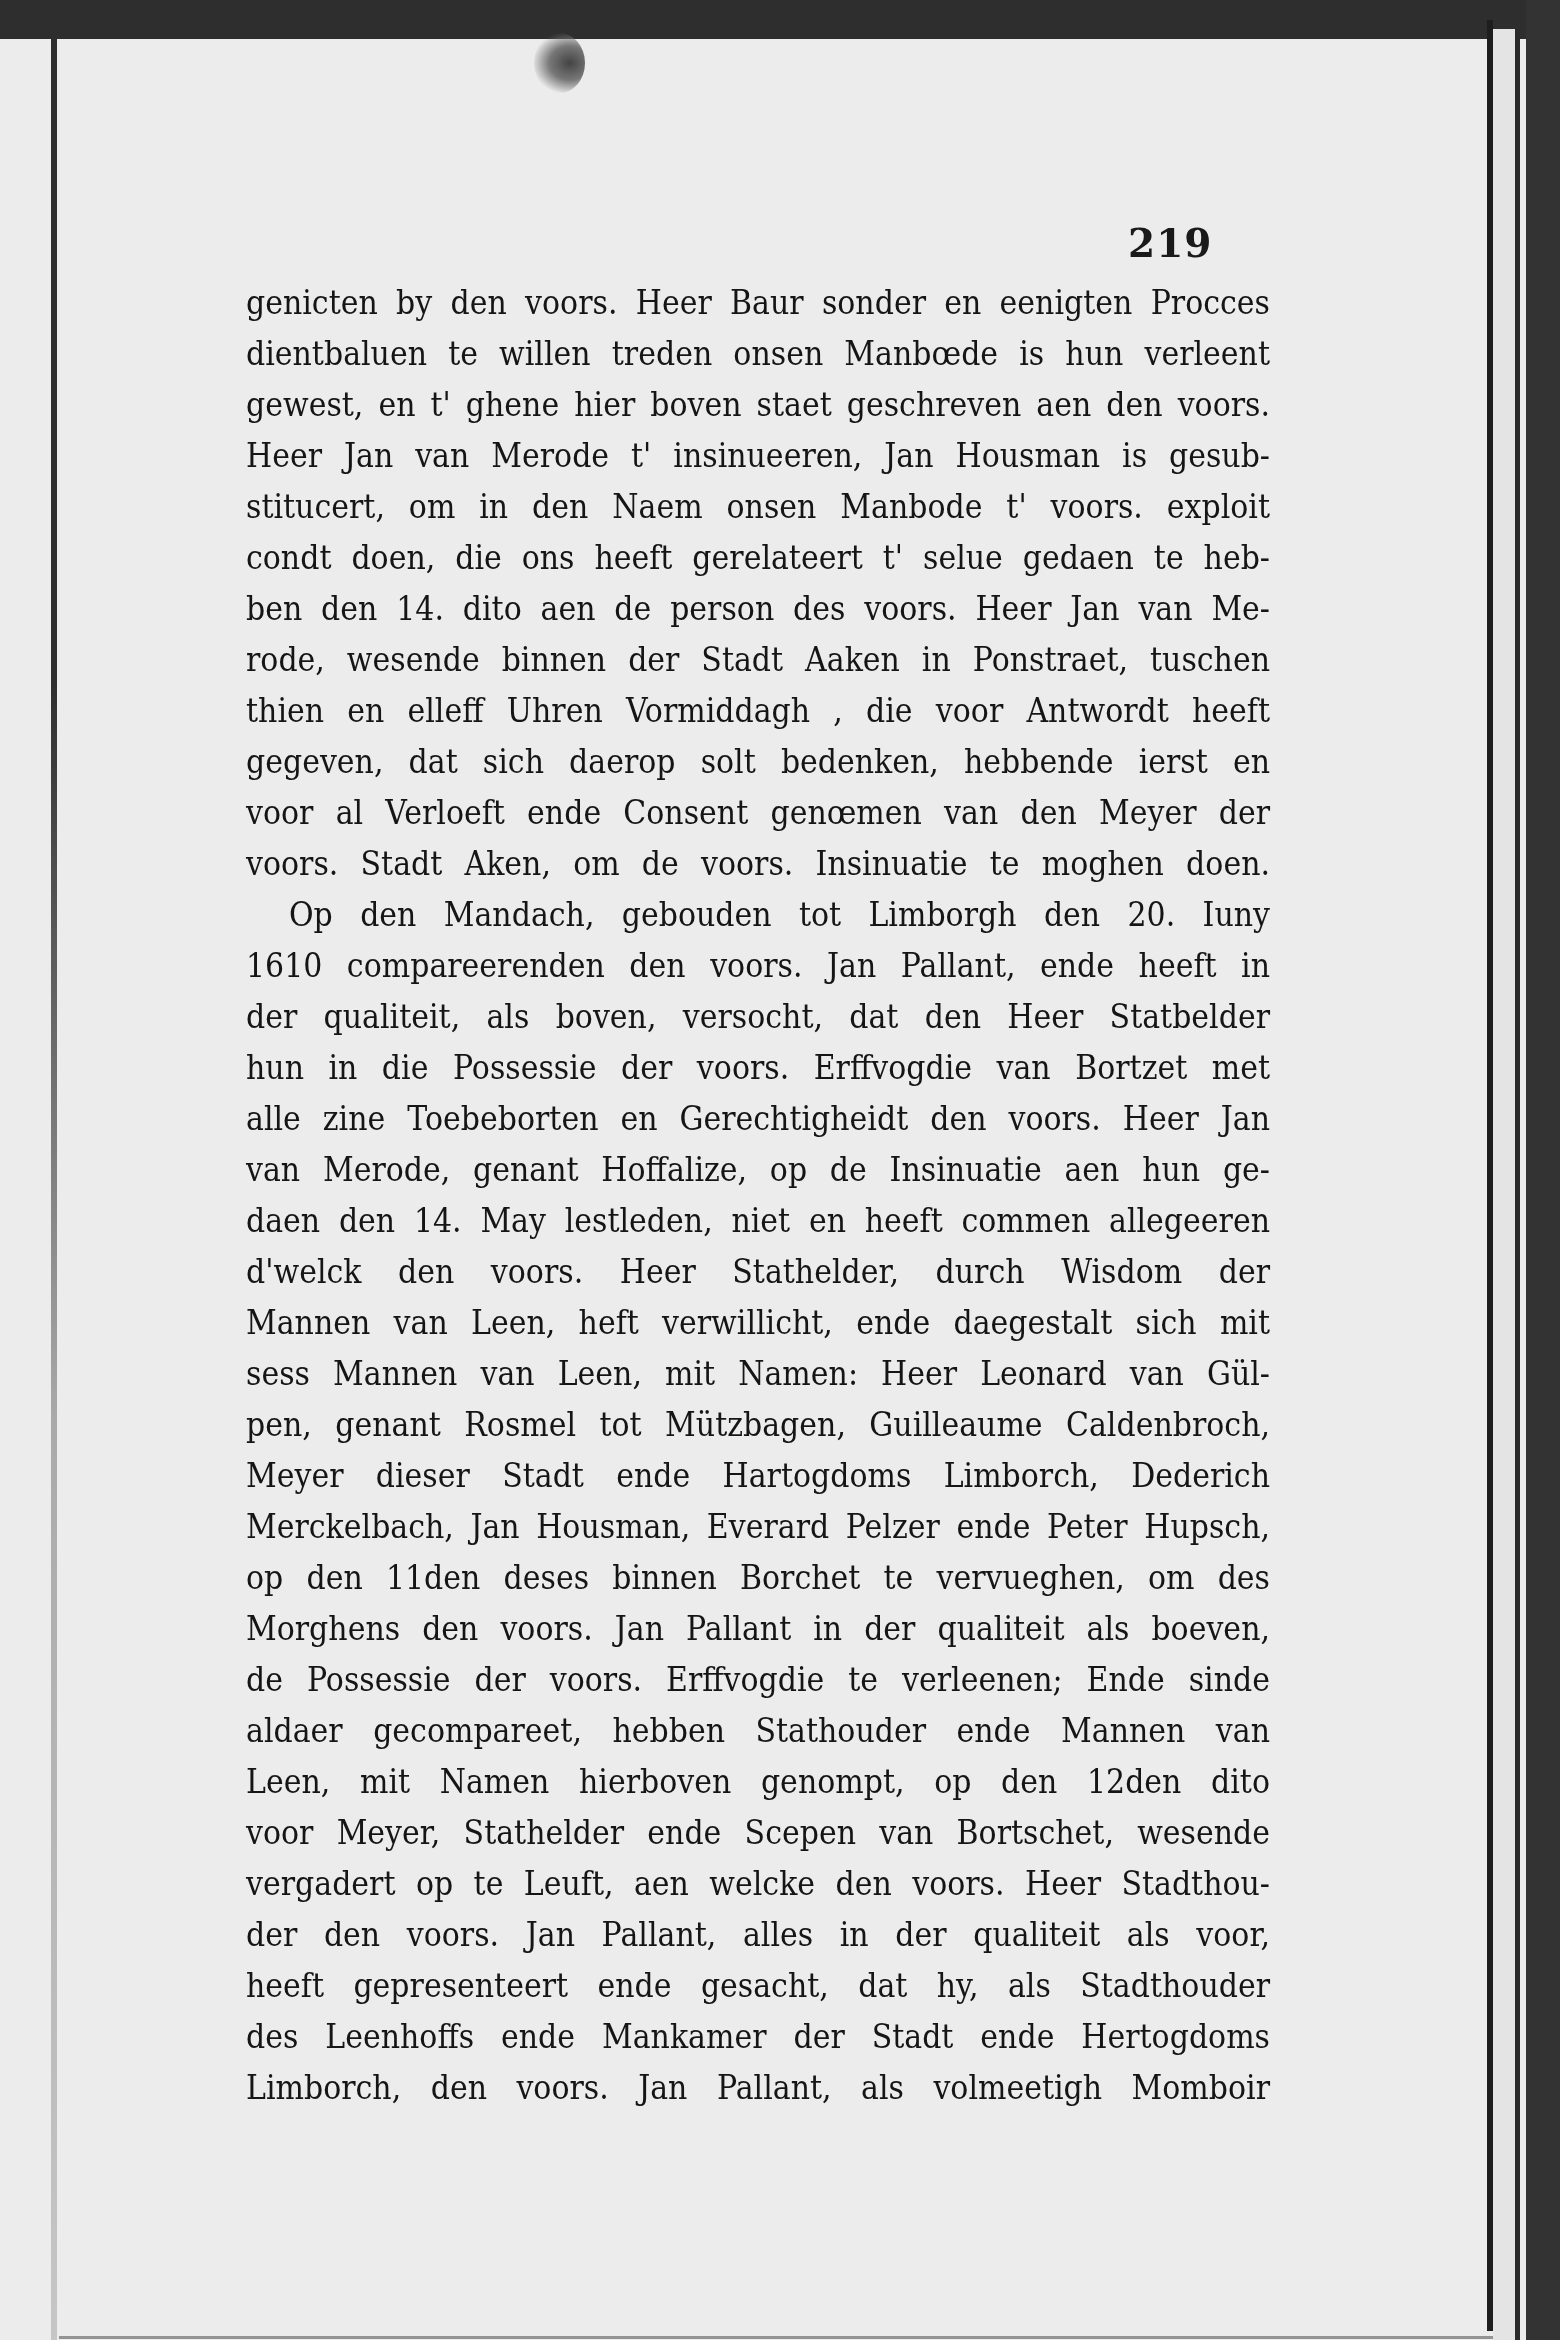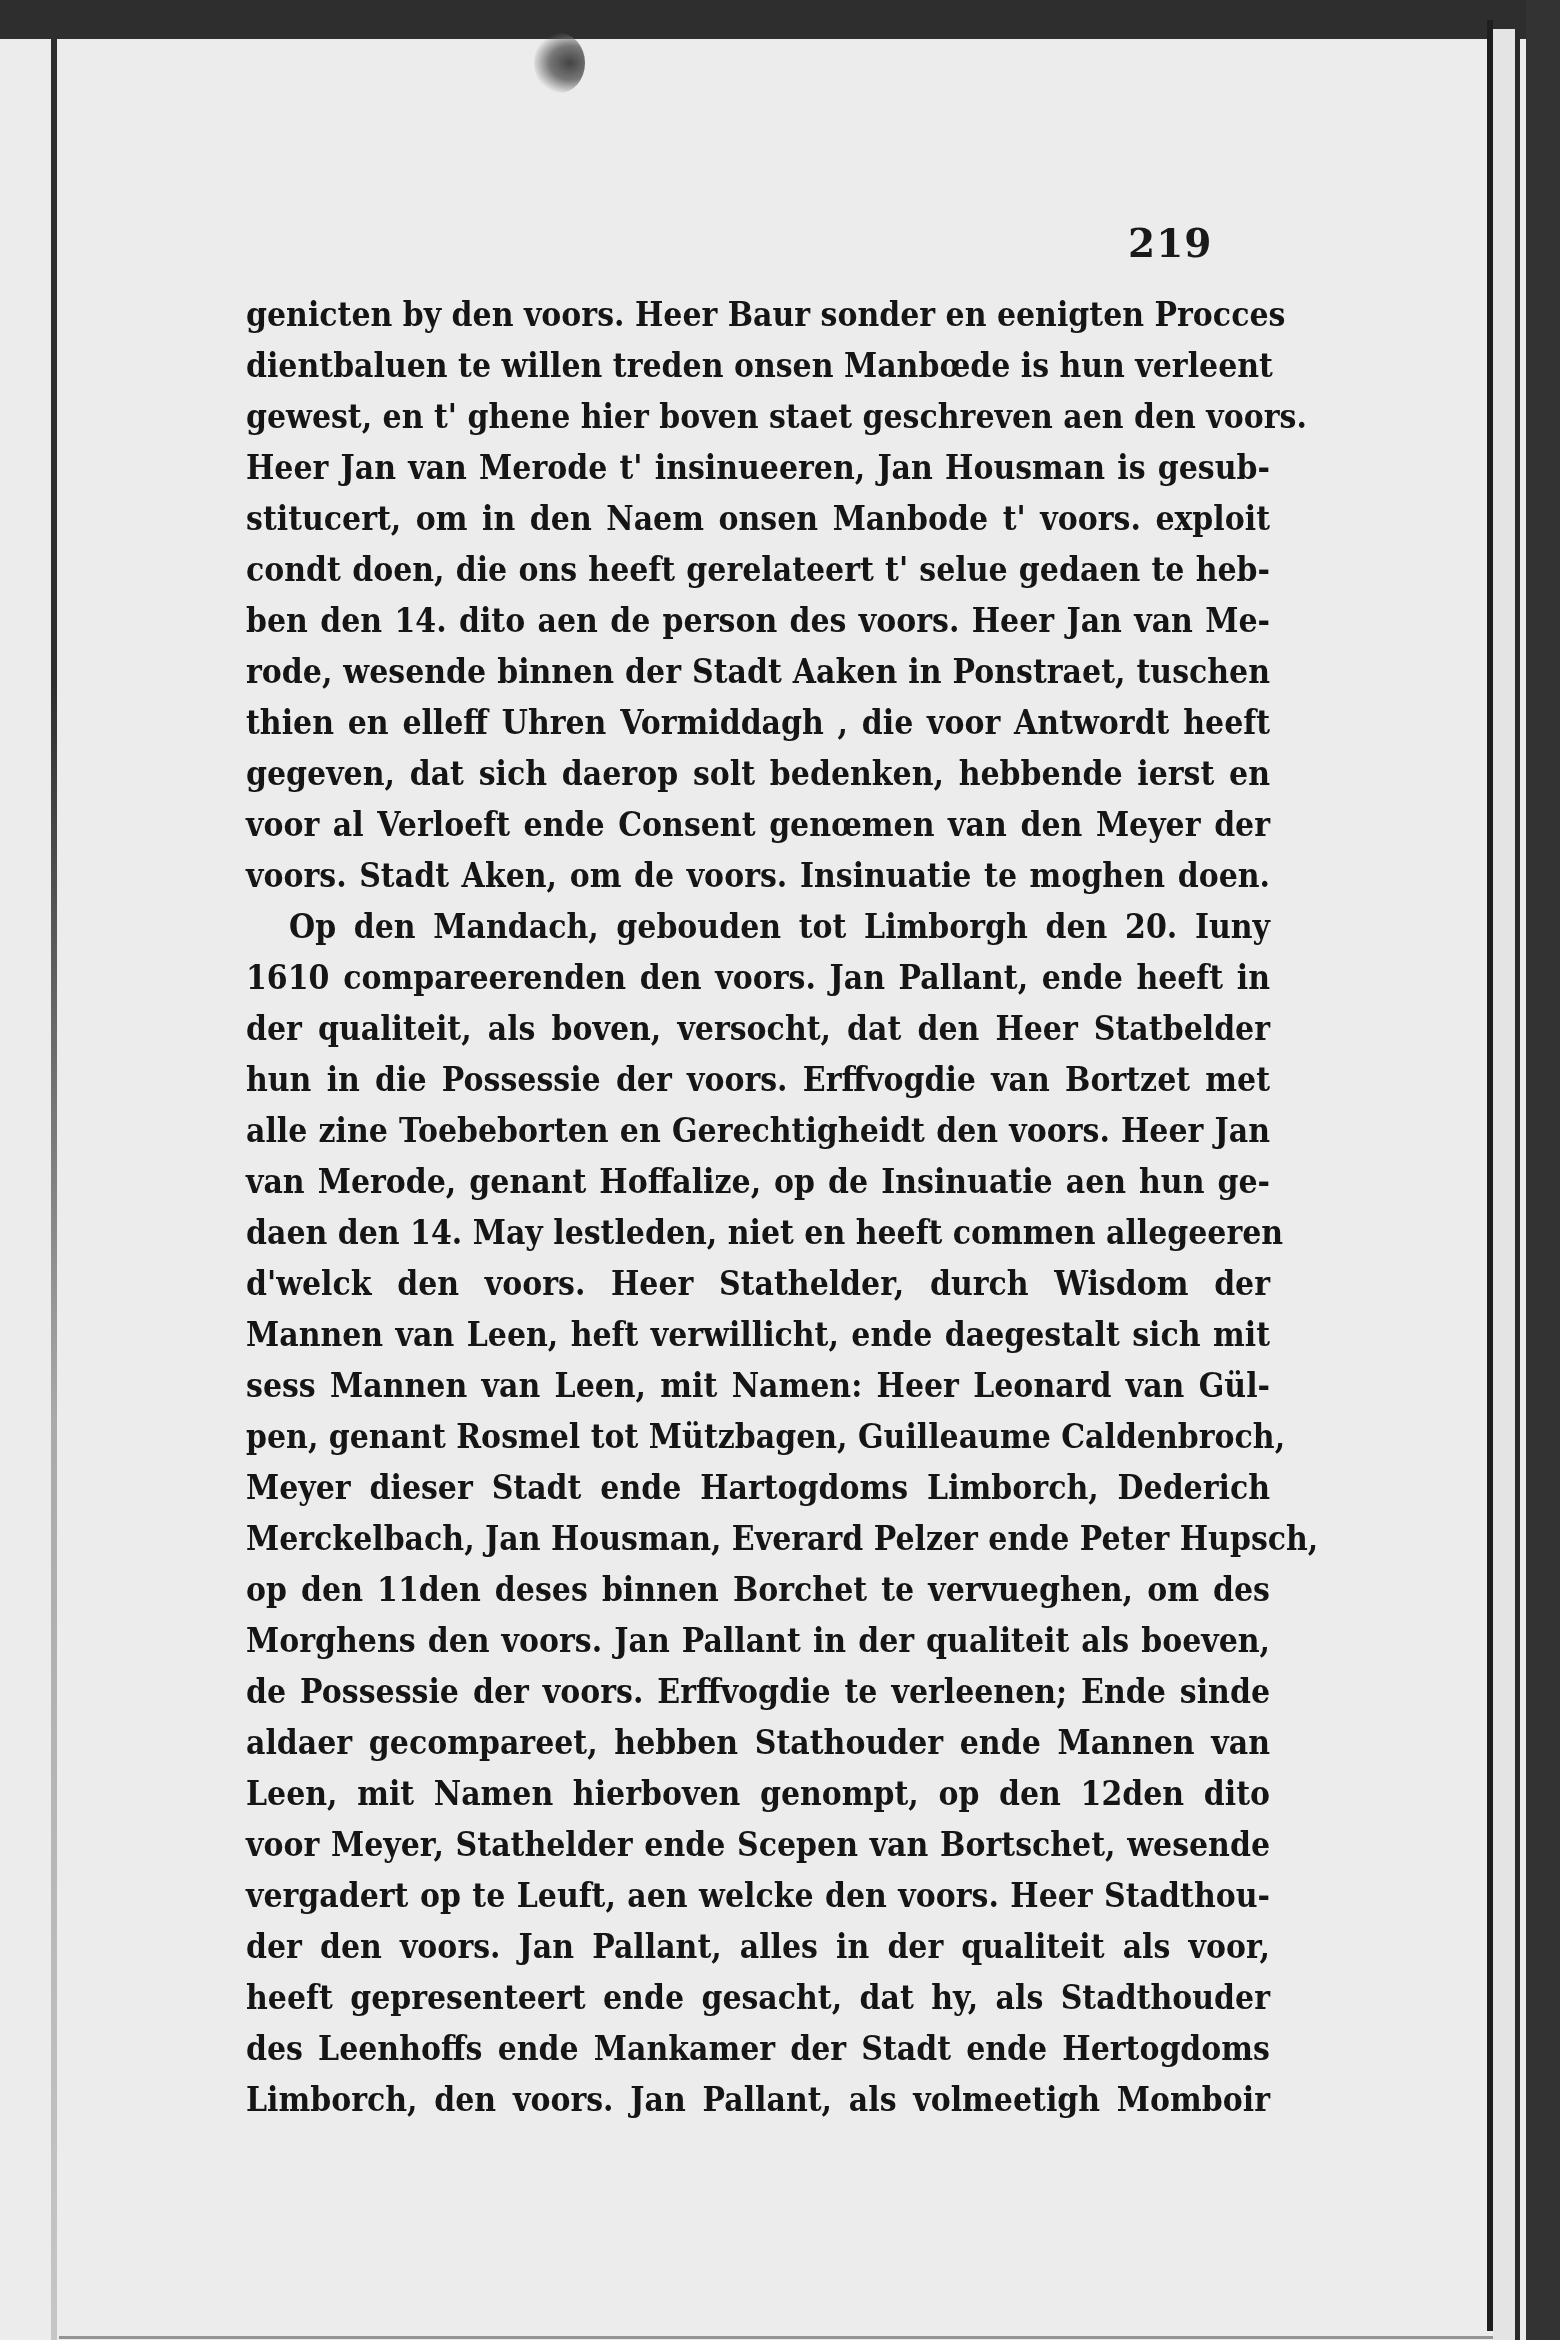--- a/index.html
+++ b/index.html
@@ -41,22 +41,22 @@
       border-radius: 50%;
       background: radial-gradient(ellipse at 70% 50%, #444 0%, #777 40%, rgba(200,200,200,0) 75%);
     }
     .page-number {
       position: absolute; left: 1128px; top: 200px;
       font-size: 39px; font-weight: bold; color: #1a1a1a;
       letter-spacing: 1px;
       margin-top: 20px;
     }
     .body-text {
-      position: absolute; left: 246px; top: 289px; width: 1024px;
-      color: #151515; font-weight: bold;
+      position: absolute; left: 246px; top: 277px; width: 1024px;
+      color: #151515; font-weight: normal;
       font-size: 30px; line-height: 51px;
     }
     .line {
       display: block; white-space: nowrap;
       text-align: justify; text-align-last: justify;
       transform: scaleY(1.12);
     }
     .line.indent { padding-left: 43px; }
     .line.last { text-align-last: justify; }
   </style>

